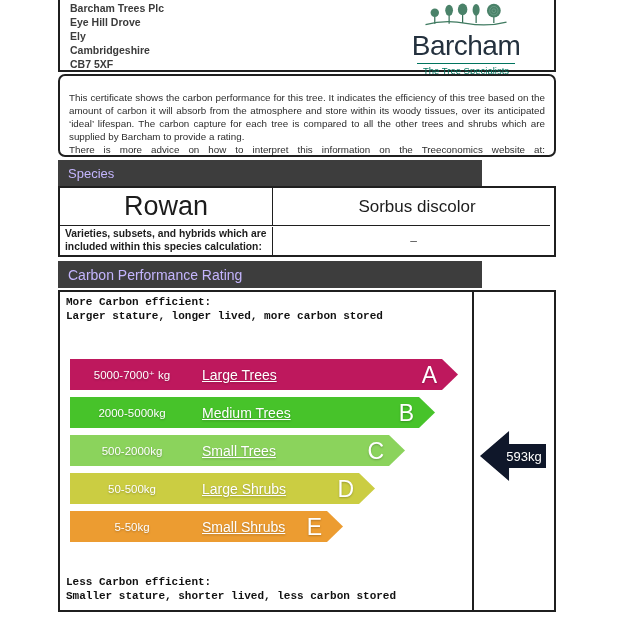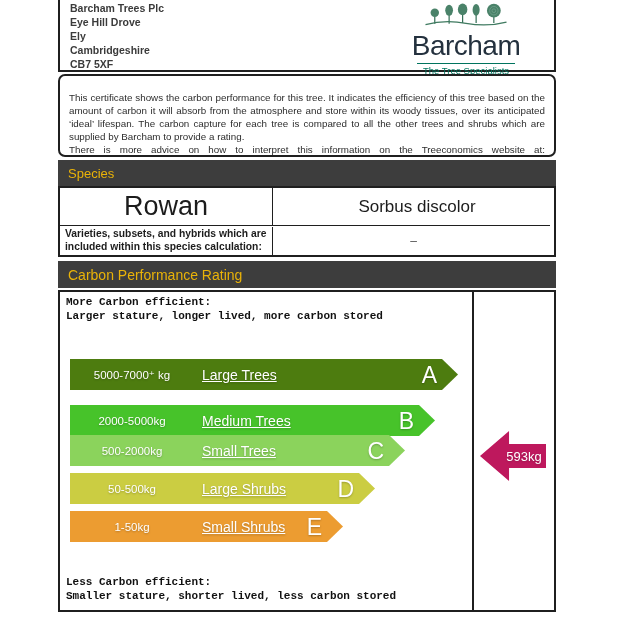--- a/index.html
+++ b/index.html
@@ -16,22 +16,22 @@
   .logo-trees{height:27px;}
   .logo-name{font-size:28px;line-height:28px;color:var(--logo-navy);letter-spacing:-0.5px;}
   .logo-tagline{display:inline-block;margin-top:1px;padding-top:1px;border-top:1.2px solid var(--logo-teal);
                 color:var(--logo-teal);font-size:9.5px;min-width:98px;}
 
   
   .intro-box{left:0;top:74px;width:498px;height:83px;padding:16px 9px;overflow:hidden;border-radius:7px;}
   .intro-box p{margin:0;font-size:9.8px;line-height:12.9px;text-align:justify;color:#2d2d2d;}
 
   
-  .section-bar{position:absolute;left:0;width:498px;box-sizing:border-box;
-               background:var(--section-bar-bg);color:#eab308;display:flex;align-items:center;
+  .section-bar{position:absolute;left:0;width:424px;box-sizing:border-box;
+               background:var(--section-bar-bg);color:#c4b5fd;display:flex;align-items:center;
                padding-left:10px;}
   .species-bar{top:160px;height:26px;font-size:13px;}
   .rating-bar{top:261px;height:27px;font-size:14px;align-items:center;}
 
   
   .species-table{left:0;top:186px;width:498px;height:71px;}
   .st-row1{position:absolute;left:0;top:0;right:4px;height:37px;border-bottom:1.5px solid var(--border);display:flex;gap:11px;}
   .st-row2{position:absolute;left:0;top:38.5px;right:0;bottom:0;display:flex;}
   .st-left{width:213px;border-right:1.5px solid var(--border);box-sizing:border-box;
            display:flex;align-items:center;justify-content:center;}
@@ -51,21 +51,21 @@
   .more-label{top:4px;}
   .less-label{bottom:7px;}
 
   .band{position:absolute;left:10px;height:31px;display:flex;align-items:center;color:#fff;
         clip-path:polygon(0 0,calc(100% - 16px) 0,100% 50%,calc(100% - 16px) 100%,0 100%);
         text-shadow:0 1px 2px rgba(0,0,0,0.25);}
   .band-range{width:96px;margin-left:14px;text-align:center;font-size:11.5px;}
   .band-label{margin-left:22px;font-size:14px;text-decoration:underline;}
   .band-grade{position:absolute;right:21px;top:50%;transform:translateY(-50%);
               font-size:23px;line-height:23px;}
-  .band-a{top:67px;} .band-b{top:105px;margin-top:8px;} .band-c{top:143px;} .band-d{top:181px;} .band-e{top:219px;}
+  .band-a{top:67px;} .band-b{top:105px;} .band-c{top:143px;} .band-d{top:181px;} .band-e{top:219px;}
 
   .pointer{position:absolute;left:6px;top:139px;width:66px;height:50px;display:flex;
            align-items:center;justify-content:center;padding-left:22px;box-sizing:border-box;
            color:#fff;font-size:13px;text-shadow:0 1px 2px rgba(0,0,0,0.2);
            clip-path:polygon(0 50%,44% 0,44% 26%,100% 26%,100% 74%,44% 74%,44% 100%);}
 </style>
 </head>
 <body>
 
 <div class="sheet">
@@ -132,52 +132,52 @@
     <span>Carbon Performance Rating</span>
   </div>
 
   <div class="box chart-box">
     <div class="chart-left">
       <div class="eff-label more-label">
         <div>More Carbon efficient:</div>
         <div>Larger stature, longer lived, more carbon stored</div>
       </div>
 
-      <div class="band band-a" style="width: 388px; background-color: #4d7c0f;">
+      <div class="band band-a" style="width: 388px; background-color: #be185d;">
         <span class="band-range">5000-7000⁺ kg</span>
         <span class="band-label">Large Trees</span>
         <span class="band-grade">A</span>
       </div>
       <div class="band band-b" style="width: 365px; background-color: rgb(71, 195, 42);">
         <span class="band-range">2000-5000kg</span>
         <span class="band-label">Medium Trees</span>
         <span class="band-grade">B</span>
       </div>
       <div class="band band-c" style="width: 335px; background-color: rgb(139, 211, 92);">
         <span class="band-range">500-2000kg</span>
         <span class="band-label">Small Trees</span>
         <span class="band-grade">C</span>
       </div>
       <div class="band band-d" style="width: 305px; background-color: rgb(203, 205, 66);">
         <span class="band-range">50-500kg</span>
         <span class="band-label">Large Shrubs</span>
         <span class="band-grade">D</span>
       </div>
       <div class="band band-e" style="width: 273px; background-color: rgb(236, 156, 49);">
-        <span class="band-range">1-50kg</span>
+        <span class="band-range">5-50kg</span>
         <span class="band-label">Small Shrubs</span>
         <span class="band-grade">E</span>
       </div>
 
       <div class="eff-label less-label">
         <div>Less Carbon efficient:</div>
         <div>Smaller stature, shorter lived, less carbon stored</div>
       </div>
     </div>
 
     <div class="chart-right">
-      <div class="pointer" style="background-color: #be185d;">
+      <div class="pointer" style="background-color: #0f172a;">
         <span>593kg</span>
       </div>
     </div>
   </div>
 
 </div>
 
 </body></html>

